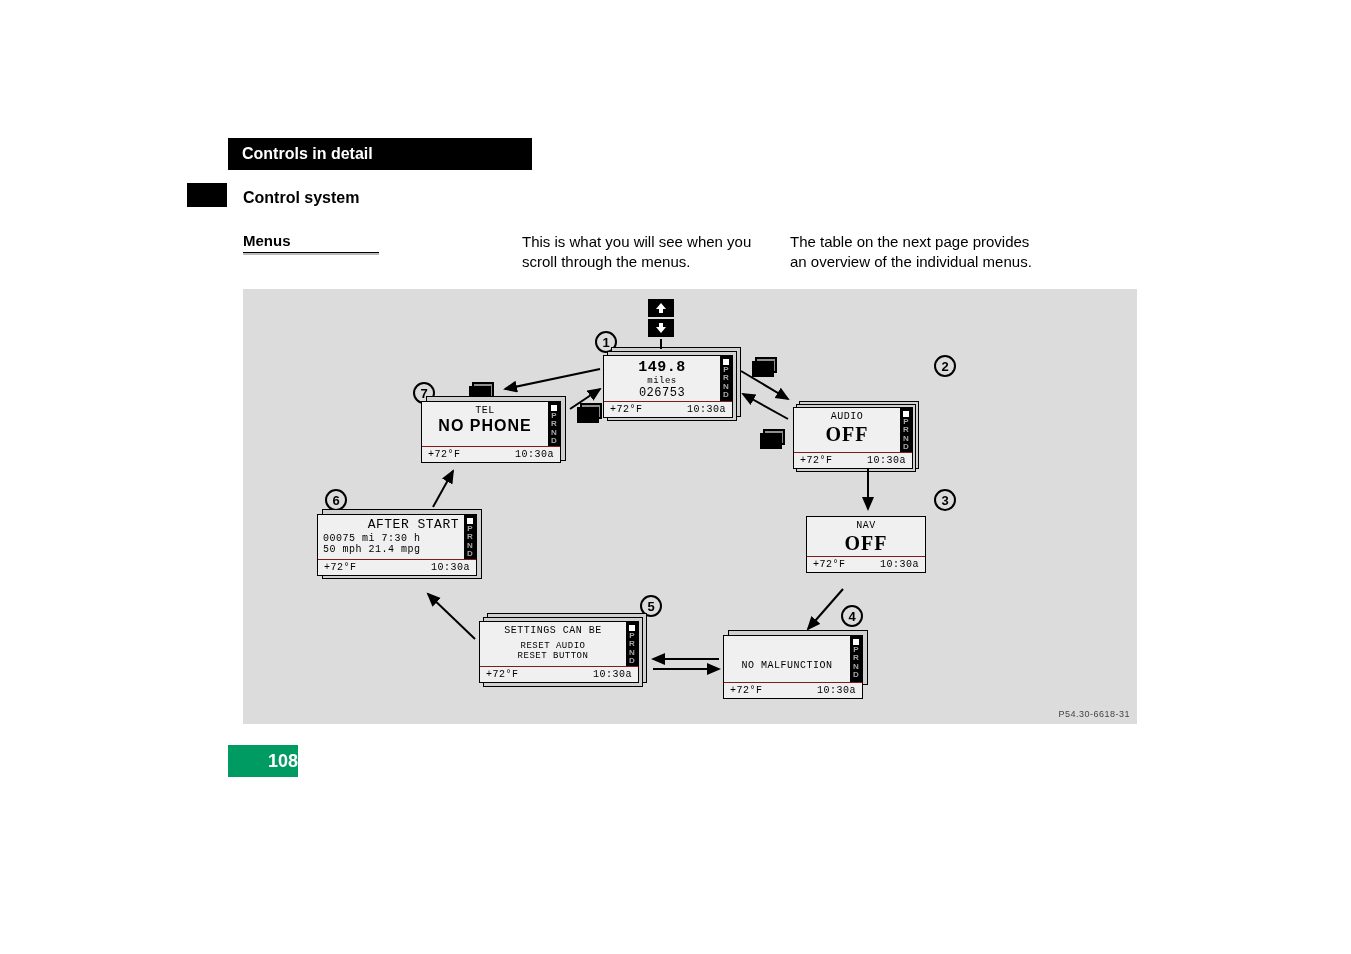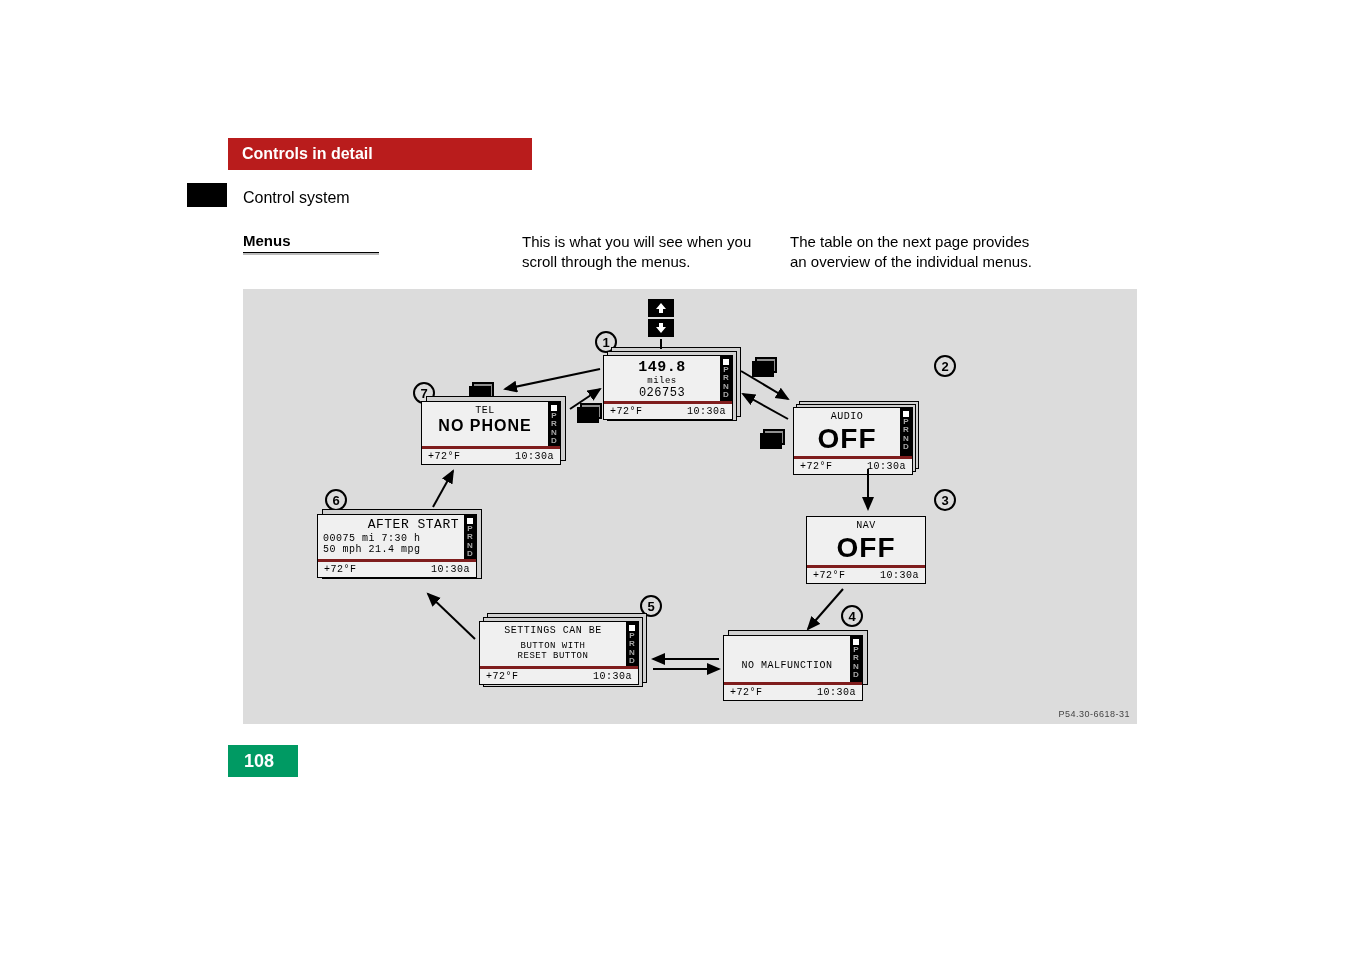--- a/index.html
+++ b/index.html
@@ -1,20 +1,20 @@
 <!DOCTYPE html>
 <html><head>
 <meta charset="utf-8">
 <style>
   * { box-sizing: border-box; margin: 0; padding: 0; }
   body { width: 1351px; height: 954px; background: #fff; font-family: Arial, Helvetica, sans-serif; position: relative; color: #000; }
 
-  .section-tab { position: absolute; left: 228px; top: 138px; width: 304px; height: 32px; background: #b91c1c; color: #fff; font-weight: bold; font-size: 16px; display: flex; align-items: center; padding-left: 14px; }
+  .section-tab { position: absolute; left: 228px; top: 138px; width: 304px; height: 32px; background: #000000; color: #fff; font-weight: bold; font-size: 16px; display: flex; align-items: center; padding-left: 14px; }
   .black-box { position: absolute; left: 187px; top: 183px; width: 40px; height: 24px; background: #000; }
-  .section-sub { position: absolute; left: 243px; top: 189px; font-weight: normal; font-size: 16px; }
+  .section-sub { position: absolute; left: 243px; top: 189px; font-weight: bold; font-size: 16px; }
 
   .menus-heading { position: absolute; left: 243px; top: 232px; font-weight: bold; font-size: 15px; }
   .menus-rule { position: absolute; left: 243px; top: 252px; width: 136px; height: 3px; background: linear-gradient(to bottom,#000 50%,#bbb 50%); }
 
   .col-mid { position: absolute; left: 522px; top: 232px; width: 246px; font-size: 15px; line-height: 1.35; }
   .col-right { position: absolute; left: 790px; top: 232px; width: 260px; font-size: 15px; line-height: 1.35; }
 
   .figure { position: absolute; left: 243px; top: 289px; width: 894px; height: 435px; background: #dcdcdc; }
   .fig-img { position: absolute; right: 7px; bottom: 5px; font-size: 9px; color: #444; font-family: Arial; letter-spacing: .5px; }
 
@@ -35,24 +35,24 @@
   .mini-screen .wl2{position:absolute;left:3px;top:8px;width:8px;height:2px;background:#fff;}
 
   
   .lcd { position: absolute; font-family: "Courier New", monospace; }
   .lcd .stack { position:absolute; border:1px solid #000; background:#d0d0d0; }
   .lcd .face { position: relative; border:1px solid #000; background:#f0f0f0; }
   .lcd .body { display:flex; }
   .lcd .main { flex:1; padding:3px 5px 1px; font-size:11px; line-height:1.15; text-align:center; letter-spacing:.5px; }
   .lcd .prnd { width:12px; background:#000; color:#a8a8a8; font-size:8px; line-height:1.05; text-align:center; padding-top:2px; font-family:Arial; font-weight:bold; letter-spacing:0; }
   .lcd .prnd .sq{width:6px;height:6px;background:#fff;margin:1px auto 1px;}
-  .lcd .foot { border-top:3px solid #7f1d1d; padding:2px 6px; font-size:10px; display:flex; justify-content:space-between; letter-spacing:.5px;}
-  .lcd .big { font-size:28px; font-weight:bold; font-family:Liberation Sans, sans-serif; letter-spacing:1px; }
-
-  .page-badge { position:absolute; left:228px; top:745px; width:70px; height:32px; background:#009a63; color:#fff; font-weight:bold; font-size:18px; display:flex; align-items:center; justify-content:flex-end; padding-right:24px;}
+  .lcd .foot { border-top:1px solid #7f1d1d; padding:2px 6px; font-size:10px; display:flex; justify-content:space-between; letter-spacing:.5px;}
+  .lcd .big { font-size:20px; font-weight:bold; font-family:Liberation Serif, serif; letter-spacing:1px; }
+
+  .page-badge { position:absolute; left:228px; top:745px; width:70px; height:32px; background:#009a63; color:#fff; font-weight:bold; font-size:18px; display:flex; align-items:center; justify-content:flex-end; padding-right:0;}
 </style>
 </head>
 <body>
 
 <div class="section-tab">Controls in detail</div>
 <div class="black-box"></div>
 <div class="section-sub">Control system</div>
 
 <div class="menus-heading">Menus</div>
 <div class="menus-rule"></div>
@@ -167,21 +167,21 @@
     </div>
   </div>
 
   <div class="lcd" style="left:236px; top:332px; width:160px;">
     <div class="stack" style="left:8px;top:-8px;width:160px;height:70px;"></div>
     <div class="stack" style="left:4px;top:-4px;width:160px;height:70px;"></div>
     <div class="face">
       <div class="body">
         <div class="main">
           <div style="font-size:10px">SETTINGS CAN BE</div>
-          <div style="font-size:9px;margin-top:4px">BUTTON WITH</div>
+          <div style="font-size:9px;margin-top:4px">RESET AUDIO</div>
           <div style="font-size:9px">RESET BUTTON</div>
         </div>
         <div class="prnd"><div class="sq"></div><span>P</span><br><span>R</span><br><span>N</span><br><span>D</span></div>
       </div>
       <div class="foot">
           <span>+72°F</span>
           <span>10:30a</span>
         </div>
     </div>
   </div>

